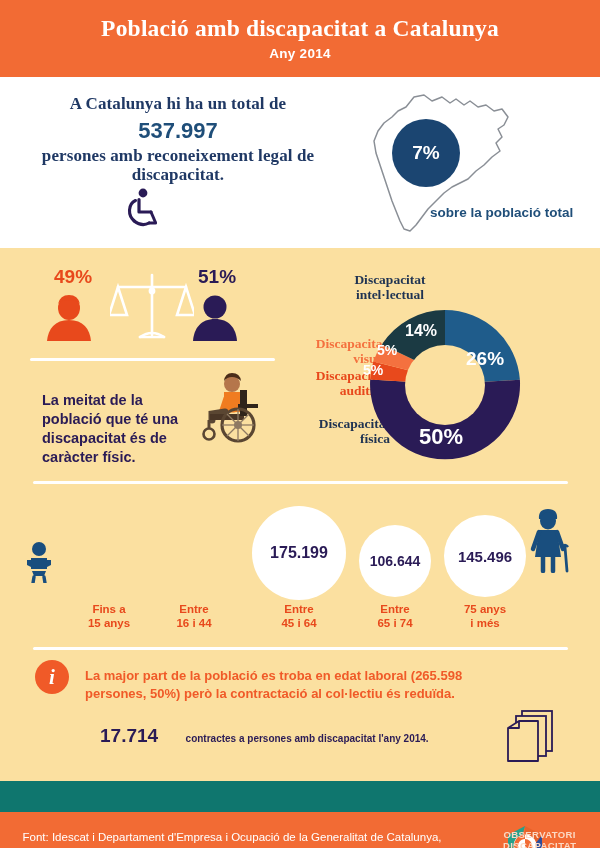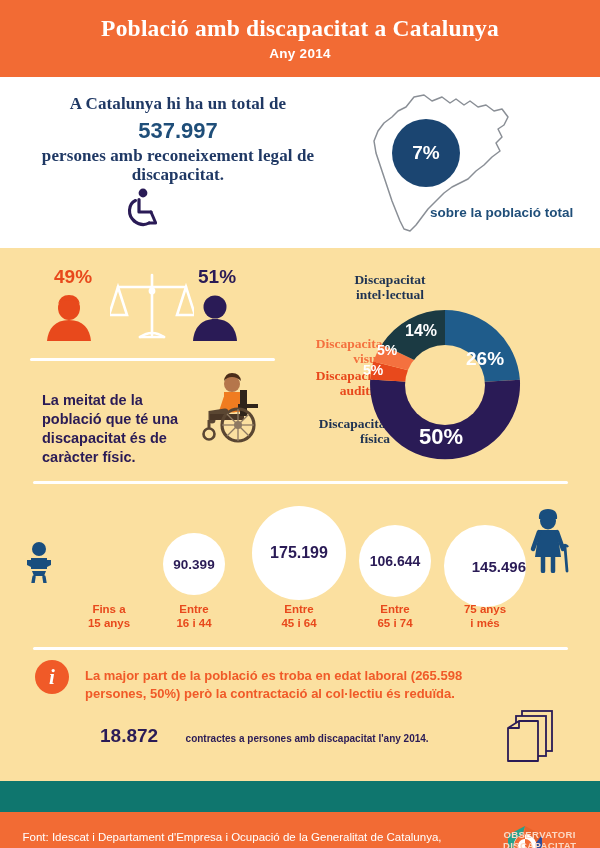--- a/index.html
+++ b/index.html
@@ -334,23 +334,20 @@
           <path d="M10 30 L24 30 L22 35 L12 35 Z" fill="#194E7E"></path>
           <path d="M12 36 L11 42 M22 36 L23 42" stroke="#194E7E" stroke-width="3.4" stroke-linecap="round"></path>
         </svg>
       </div>
 
       <div class="age-lbl" style="left:73px; top:110px; width:72px;">
         <span>Fins a</span><br>
         <span>15 anys</span>
       </div>
 
-      <div class="bubble" style="left:163px; top:40px; width:62px; height:62px;">
-        <span style="font-size:13.5px;">90.399</span>
-      </div>
       <div class="age-lbl" style="left:158px; top:110px; width:72px;">
         <span>Entre</span><br>
         <span>16 i 44</span>
       </div>
 
       <div class="bubble" style="left:252px; top:13px; width:94px; height:94px;">
         <span style="font-size:16px;">175.199</span>
       </div>
       <div class="age-lbl" style="left:263px; top:110px; width:72px;">
         <span>Entre</span><br>
@@ -358,21 +355,21 @@
       </div>
 
       <div class="bubble" style="left:359px; top:32px; width:72px; height:72px;">
         <span style="font-size:14px;">106.644</span>
       </div>
       <div class="age-lbl" style="left:359px; top:110px; width:72px;">
         <span>Entre</span><br>
         <span>65 i 74</span>
       </div>
 
-      <div class="bubble" style="left:444px; top:32px; width:82px; height:82px;justify-content:flex-end;">
+      <div class="bubble" style="left:444px; top:22px; width:82px; height:82px;">
         <span style="font-size:15px;">145.496</span>
       </div>
       <div class="age-lbl" style="left:449px; top:110px; width:72px;">
         <span>75 anys</span><br>
         <span>i més</span>
       </div>
 
       <div class="elder-icon">
         <svg width="52" height="66" viewBox="0 0 52 66">
           <path d="M15 12 Q14 2 24 2 Q34 2 33 12 Z" fill="#194E7E"></path>
@@ -389,21 +386,21 @@
 
     <div class="divider" style="left:33px; top:399px; width:535px;"></div>
 
     <div class="infoblock">
       <div class="info-circle">
         <span>i</span>
       </div>
       <div class="info-text">La major part de la població es troba en edat laboral (265.598 persones, 50%) però la contractació al col·lectiu és reduïda.</div>
 
       <div class="contract-line">
-        <span class="contract-num">18.872</span>
+        <span class="contract-num">17.714</span>
         <span class="contract-txt">contractes a persones amb discapacitat l'any 2014.</span>
       </div>
 
       <div class="papers-icon">
         <svg width="56" height="56" viewBox="0 0 56 56">
           <rect x="18" y="4" width="30" height="40" fill="none" stroke="#2A1B56" stroke-width="1.8"></rect>
           <rect x="12" y="9" width="30" height="40" fill="#FBE0A0" stroke="#2A1B56" stroke-width="1.8"></rect>
           <path d="M4 21 L15 21 L15 14 L4 21 Z" fill="#FBE0A0"></path>
           <path d="M4 21 L4 54 L34 54 L34 14 L15 14 Z" fill="#FBE0A0" stroke="#2A1B56" stroke-width="1.8" stroke-linejoin="round"></path>
           <path d="M4 21 L15 21 L15 14" fill="none" stroke="#2A1B56" stroke-width="1.8" stroke-linejoin="round"></path>

